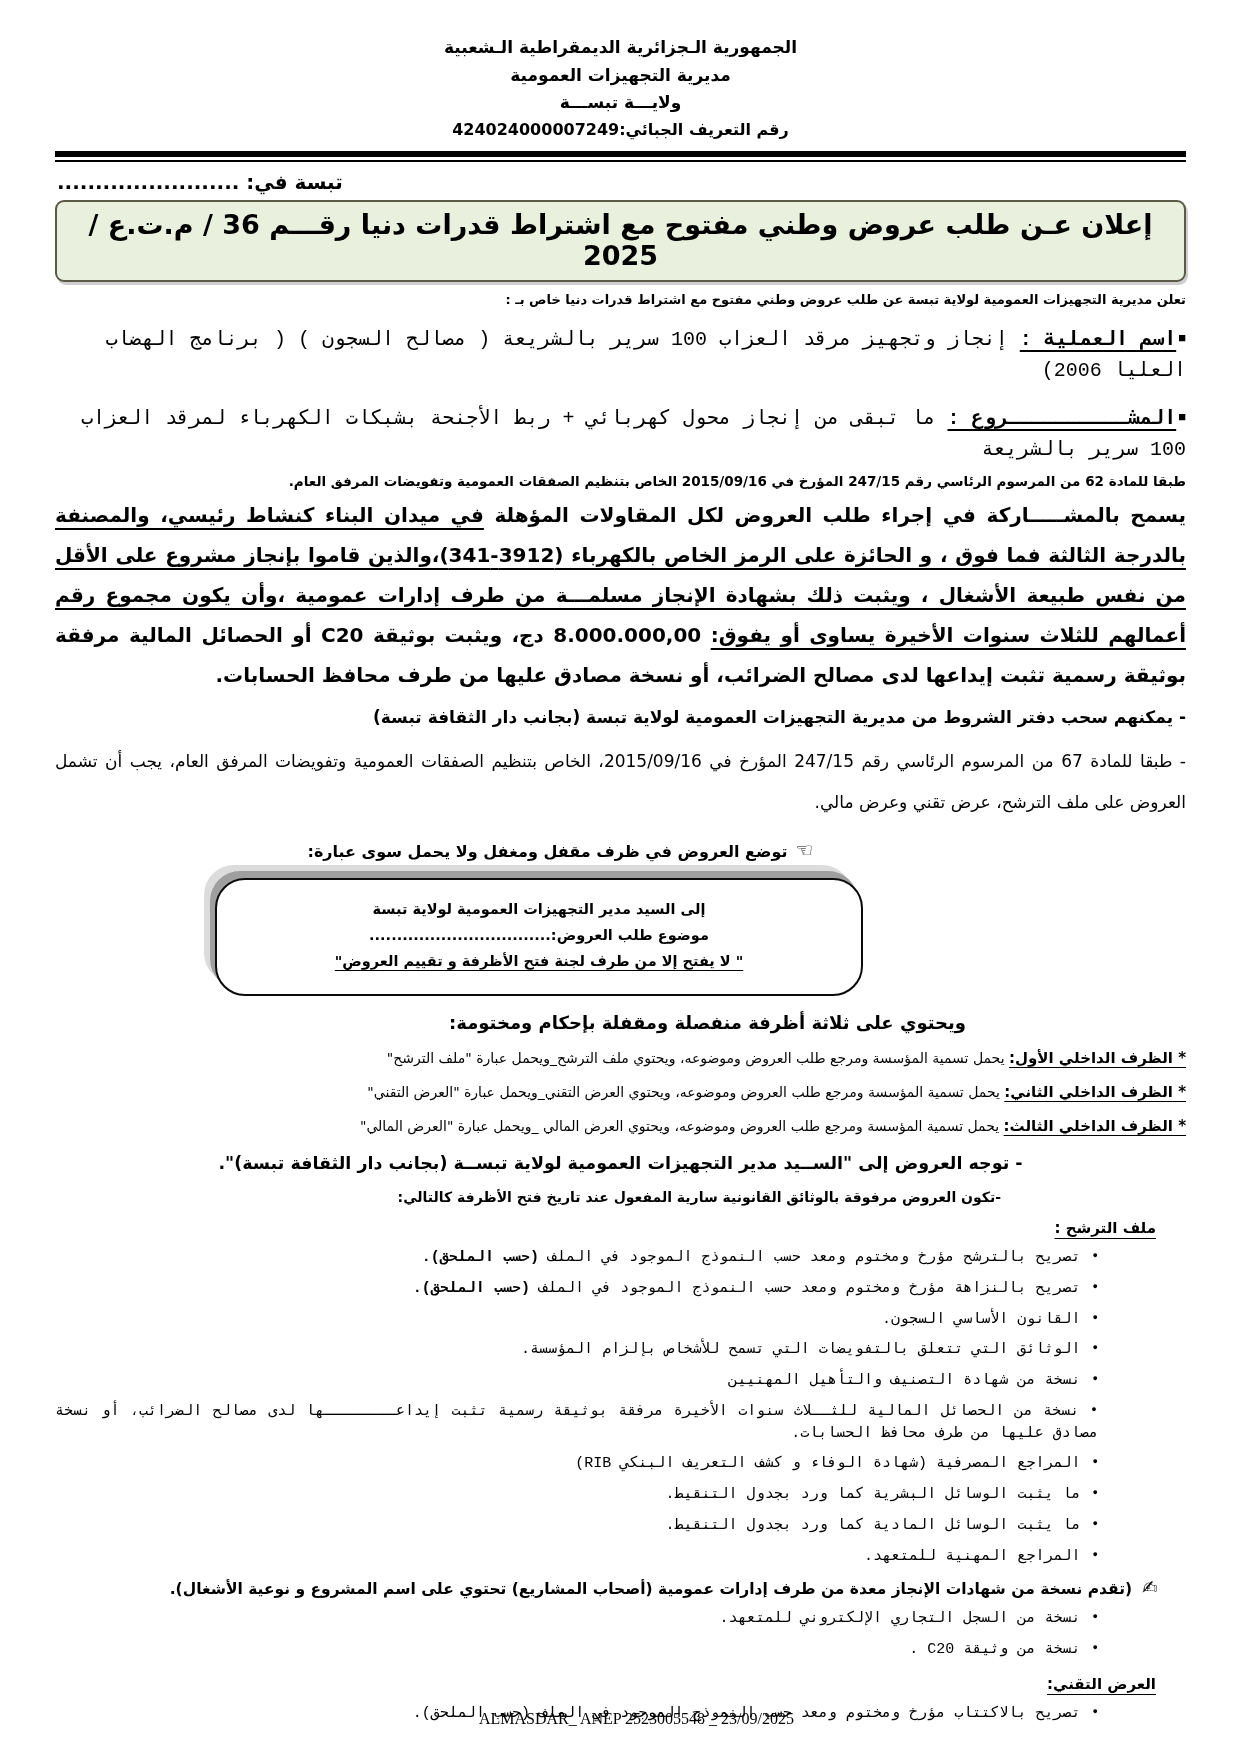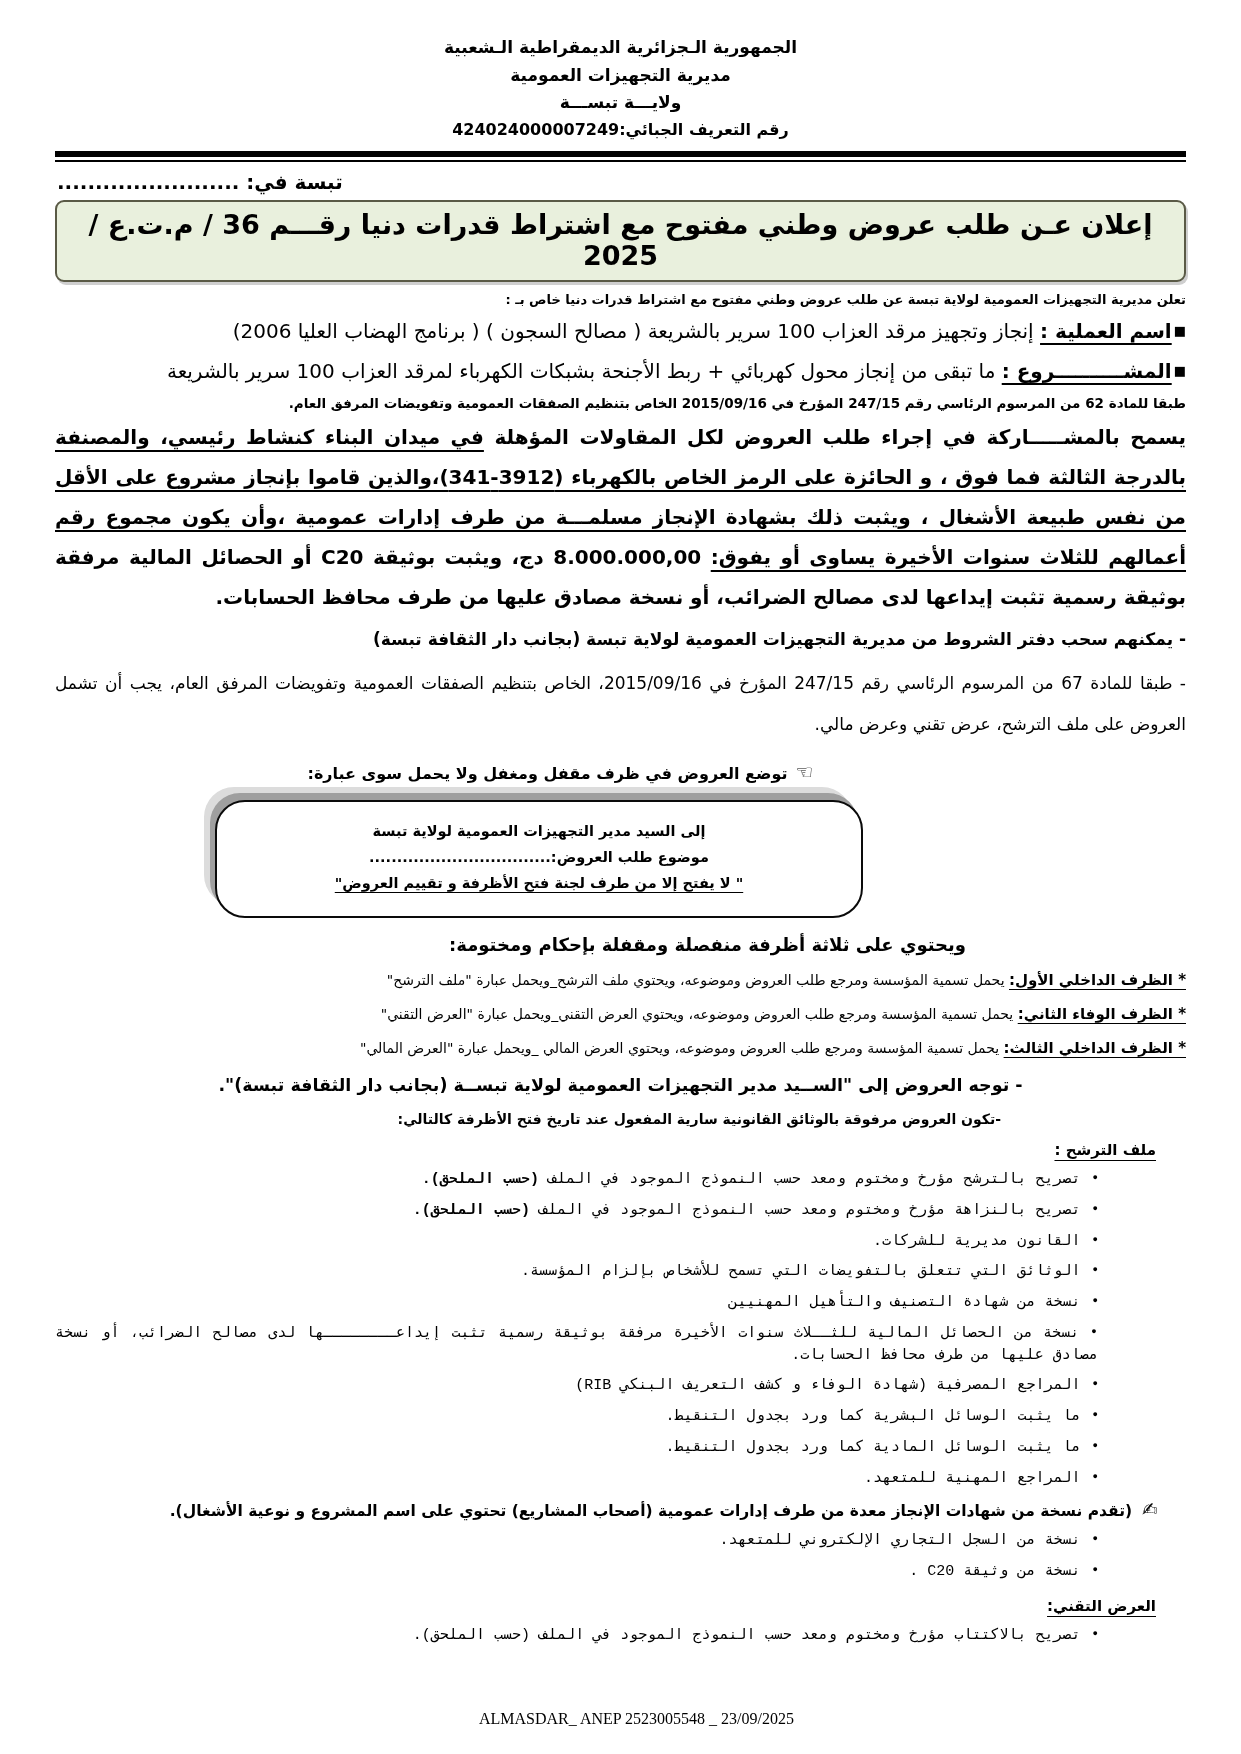--- a/index.html
+++ b/index.html
@@ -16,21 +16,21 @@
   .double-rule { margin-top:8px; border-top:6px solid #000; border-bottom:2px solid #000; height:11px; }
   
   .date-line { text-align:left; font-weight:bold; font-size:20px; margin-top:8px; padding-left:2px; }
   .title-box {
     margin-top:6px; background:#e9f0dd; border:2px solid #5a5a46; border-radius:9px;
     padding:7px 14px 9px; text-align:center; box-shadow:2px 3px 0 #cfcfcf;
   }
   .title-box .t { font-size:27px; font-weight:bold; }
   
   .intro { margin-top:10px; font-size:13px; font-weight:bold; text-align:right; }
-  .op-line { margin-top:9px; font-size:20px; text-align:right; line-height:1.55; }
+  .op-line { margin-top:17px; font-size:20px; text-align:right; line-height:1.55;font-family:Liberation Mono, monospace; }
   .op-line .sq { font-size:13px; vertical-align:3px; margin-left:2px; }
   .op-line .lbl { font-weight:bold; text-decoration:underline; text-underline-offset:5px; }
   .article62 { margin-top:8px; font-size:13.5px; font-weight:bold; text-align:right; }
   
   .eligibility {
     margin-top:6px; font-size:20px; font-weight:bold; line-height:2.0;
     text-align:justify; text-justify:inter-word;
   }
   .u { text-decoration:underline; text-decoration-thickness:2px; text-underline-offset:6px; }
   .withdraw { margin-top:12px; font-size:17px; font-weight:bold; text-align:right; }
@@ -113,36 +113,36 @@
     <div>موضوع طلب العروض:.................................</div>
     <div class="warn">" لا يفتح إلا من طرف لجنة فتح الأظرفة و تقييم العروض"</div>
   </div>
 
   <div class="env-heading">ويحتوي على ثلاثة أظرفة منفصلة ومقفلة بإحكام ومختومة:</div>
 
   <div class="inner-env">
     <span class="lbl">* الظرف الداخلي الأول:</span><span> يحمل تسمية المؤسسة ومرجع طلب العروض وموضوعه، ويحتوي ملف الترشح_ويحمل عبارة "ملف الترشح"</span>
   </div>
   <div class="inner-env">
-    <span class="lbl">* الظرف الوفاء الثاني:</span><span> يحمل تسمية المؤسسة ومرجع طلب العروض وموضوعه، ويحتوي العرض التقني_ويحمل عبارة "العرض التقني"</span>
+    <span class="lbl">* الظرف الداخلي الثاني:</span><span> يحمل تسمية المؤسسة ومرجع طلب العروض وموضوعه، ويحتوي العرض التقني_ويحمل عبارة "العرض التقني"</span>
   </div>
   <div class="inner-env">
     <span class="lbl">* الظرف الداخلي الثالث:</span><span> يحمل تسمية المؤسسة ومرجع طلب العروض وموضوعه، ويحتوي العرض المالي _ويحمل عبارة "العرض المالي"</span>
   </div>
 
   <div class="address-line">- توجه العروض  إلى "الســيد مدير التجهيزات العمومية لولاية تبســة  (بجانب دار الثقافة تبسة)".</div>
 
   <div class="docs-intro">-تكون العروض مرفوقة بالوثائق القانونية سارية المفعول عند تاريخ فتح الأظرفة كالتالي:</div>
 
   <div class="sec-heading">ملف الترشح :</div>
 
   <ul class="doc-list">
     <li><span>تصريح بالترشح مؤرخ ومختوم ومعد حسب النموذج الموجود في الملف </span><b>(حسب الملحق).</b></li>
     <li><span>تصريح بالنزاهة مؤرخ ومختوم ومعد حسب النموذج الموجود في الملف </span><b>(حسب الملحق).</b></li>
-    <li><span>القانون مديرية للشركات.</span><b></b></li>
+    <li><span>القانون الأساسي السجون.</span><b></b></li>
     <li><span>الوثائق التي تتعلق بالتفويضات التي تسمح للأشخاص بإلزام المؤسسة.</span><b></b></li>
     <li><span>نسخة من شهادة التصنيف والتأهيل المهنيين</span><b></b></li>
     <li><span>نسخة من الحصائل المالية للثــلاث سنوات الأخيرة مرفقة بوثيقة رسمية تثبت إيداعــــــــها لدى مصالح الضرائب، أو نسخة مصادق عليها من طرف محافظ الحسابات.</span><b></b></li>
     <li><span>المراجع المصرفية (شهادة الوفاء و كشف التعريف البنكي RIB)</span><b></b></li>
     <li><span>ما يثبت الوسائل البشرية كما ورد بجدول التنقيط.</span><b></b></li>
     <li><span>ما يثبت الوسائل المادية كما ورد بجدول التنقيط.</span><b></b></li>
     <li><span>المراجع المهنية للمتعهد.</span><b></b></li>
   </ul>
 
   <div class="hand-note">

